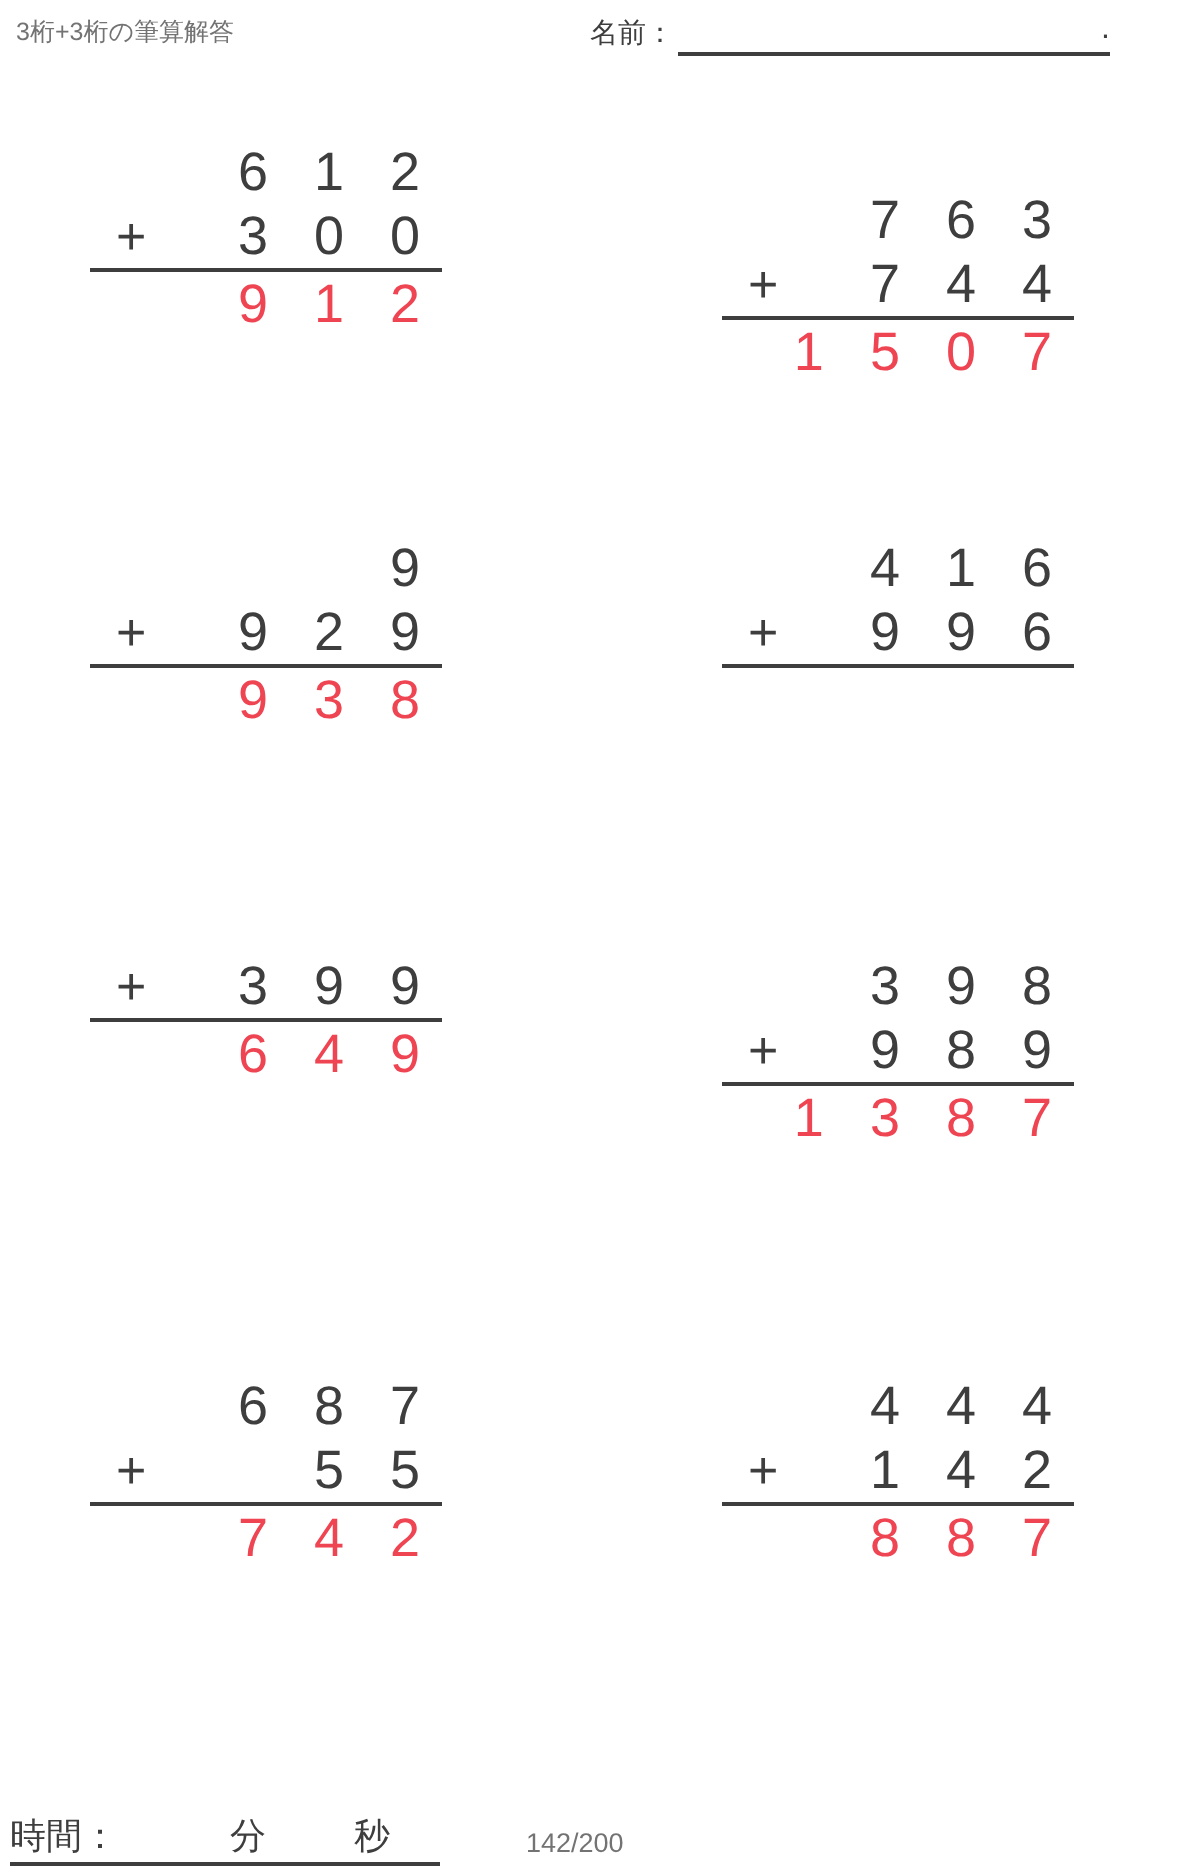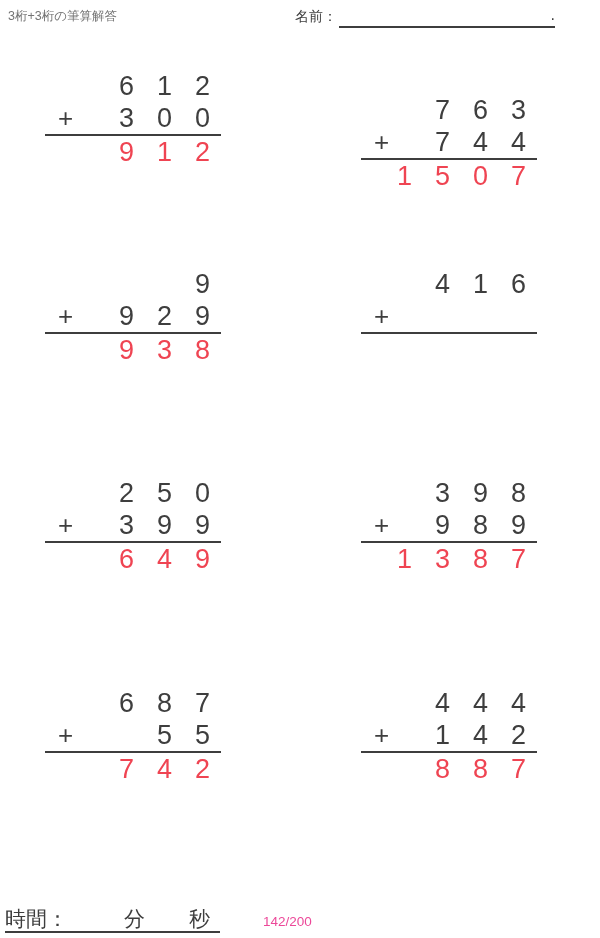--- a/index.html
+++ b/index.html
@@ -26,25 +26,25 @@
     text-align:right;padding-right:11px;white-space:nowrap;
   }
   .num{letter-spacing:23px;margin-right:-23px;}
   .plus{position:absolute;left:13px;top:0;font-size:26px;letter-spacing:0;}
   .rule{border-top:2px solid #3e3e3e;height:0;width:176px;}
   .answer .num{color:var(--answer-red,#ef4452);}
   
   .time-field{
     position:absolute;left:5px;top:906px;display:flex;align-items:center;
     width:215px;height:25px;border-bottom:2px solid #3e3e3e;
-    font-size:21px;line-height:25px;
+    font-size:18px;line-height:25px;
   }
   .minutes-label{margin-left:56px;}
   .seconds-label{margin-left:44px;}
-  .page-number{position:absolute;left:263px;top:914px;font-size:13.5px;color:#ec4899;}
+  .page-number{position:absolute;left:263px;top:914px;font-size:13.5px;color:#737373;}
   .copyright{position:absolute;left:333px;top:916px;font-size:11.5px;color:#3e3e3e;}
 </style>
 </head>
 <body>
 
 <div class="page">
 
   <div class="title">3桁+3桁の筆算解答</div>
 
   <div class="name-field">
@@ -68,26 +68,25 @@
 
   <div class="problem p2">
     <div class="row"><span class="num">9</span></div>
     <div class="row"><span class="plus">+</span><span class="num">929</span></div>
     <div class="rule"></div>
     <div class="row answer"><span class="num">938</span></div>
   </div>
 
   <div class="problem p3">
     <div class="row"><span class="num">416</span></div>
-    <div class="row"><span class="plus">+</span></div>
+    <div class="row"><span class="plus">+</span><span class="num">996</span></div>
     <div class="rule"></div>
   </div>
 
   <div class="problem p4">
-    <div class="row"><span class="num">250</span></div>
     <div class="row"><span class="plus">+</span><span class="num">399</span></div>
     <div class="rule"></div>
     <div class="row answer"><span class="num">649</span></div>
   </div>
 
   <div class="problem p5">
     <div class="row"><span class="num">398</span></div>
     <div class="row"><span class="plus">+</span><span class="num">989</span></div>
     <div class="rule"></div>
     <div class="row answer"><span class="num">1387</span></div>

